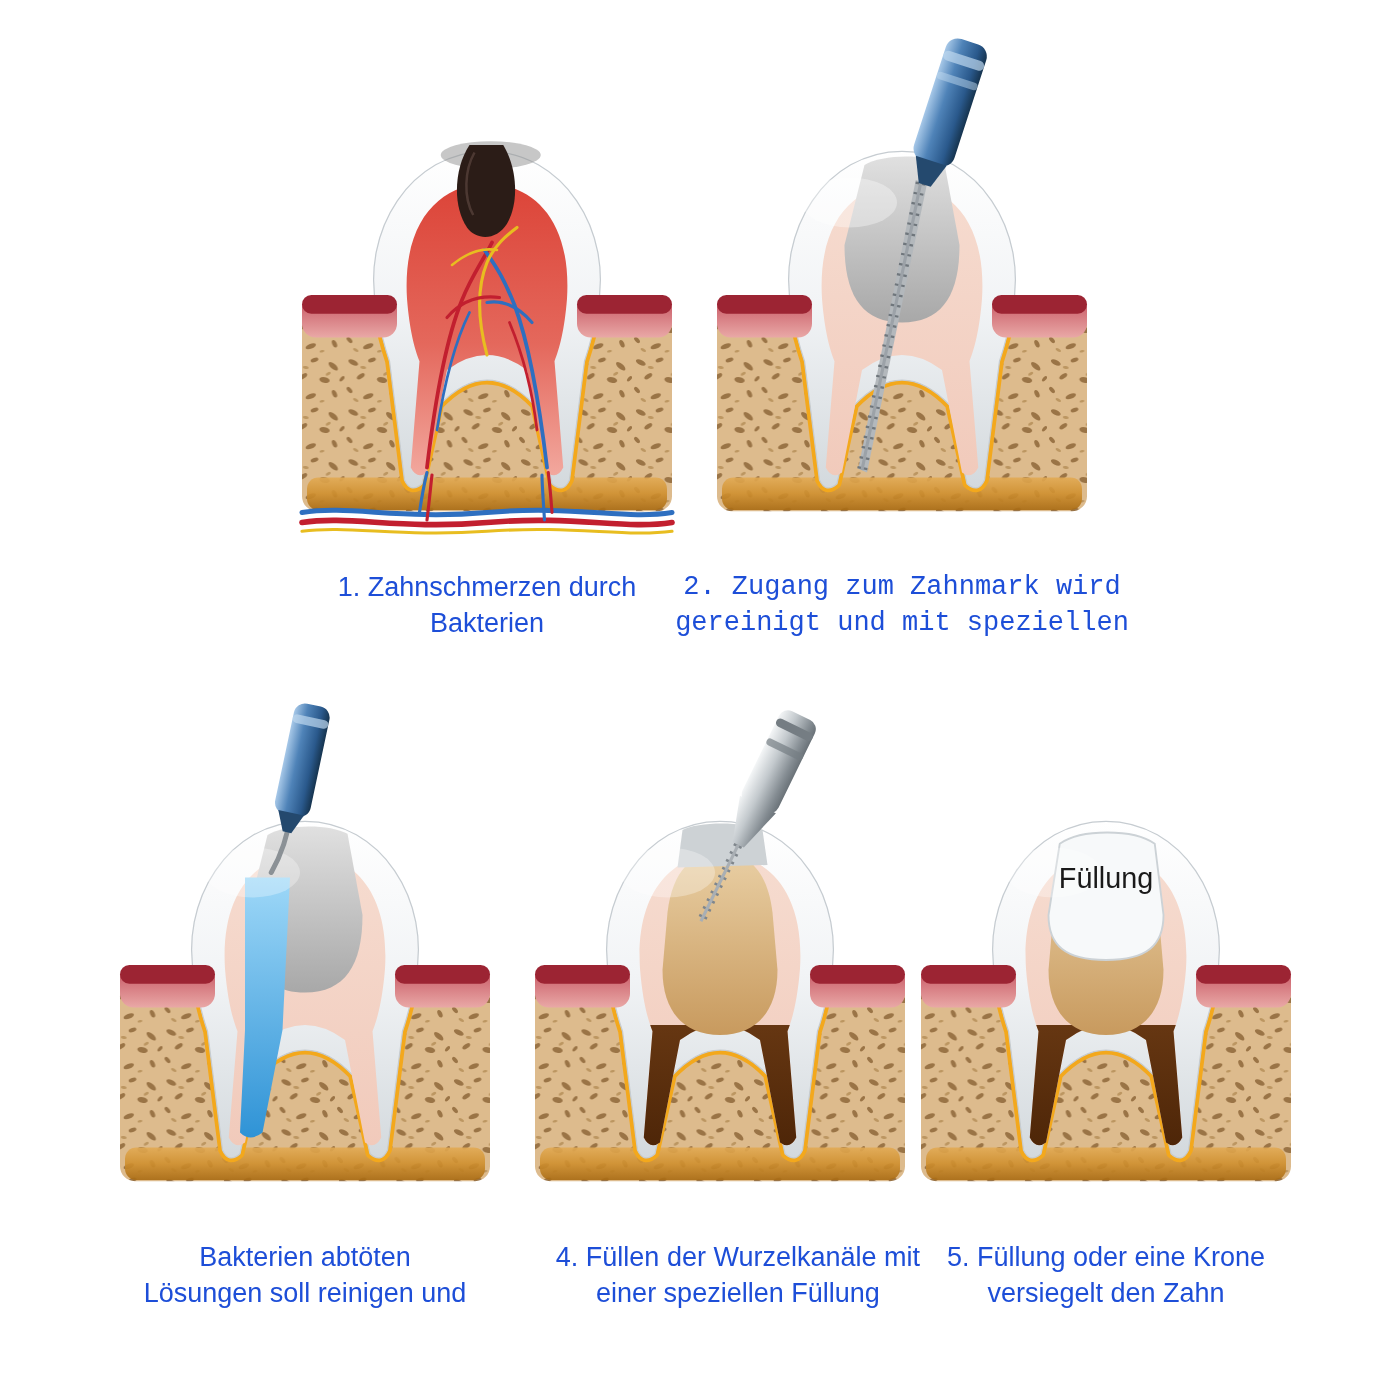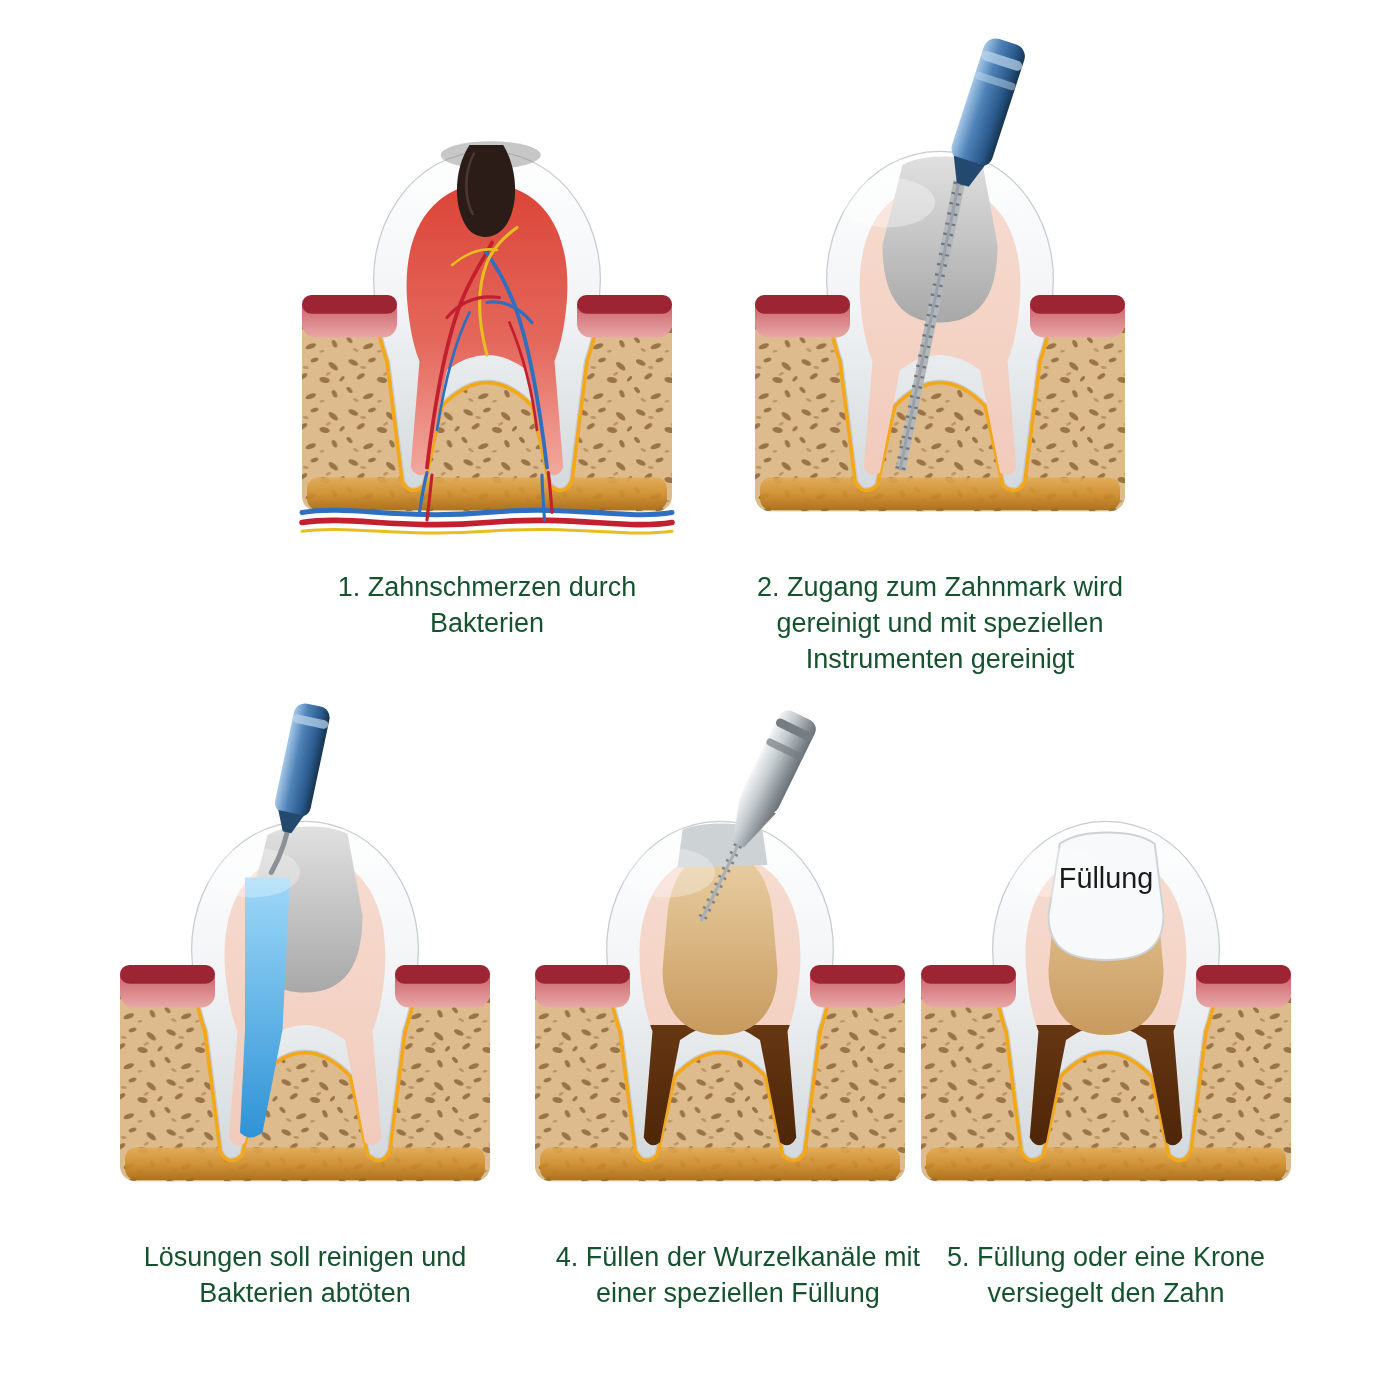--- a/index.html
+++ b/index.html
@@ -2,21 +2,21 @@
 <html><head>
 <meta charset="utf-8">
 <style>
   html,body{margin:0;padding:0;background:#ffffff;}
   #canvas{
     position:relative;width:1378px;height:1378px;background:#ffffff;overflow:hidden;
     font-family:"Liberation Sans", sans-serif;
   }
   .panel{position:absolute;width:460px;display:flex;flex-direction:column;align-items:center;}
   .tooth-svg{width:400px;height:525px;display:block;}
-  .caption{margin-top:14px;text-align:center;color:#14532d;font-size:27px;line-height:36px;font-weight:400;}
+  .caption{margin-top:14px;text-align:center;color:#1d4ed8;font-size:27px;line-height:36px;font-weight:400;}
   .caption div{white-space:nowrap;}
   .filling-label{font-family:"Liberation Sans", sans-serif;font-size:23px;fill:#1a1a1a;}
   #defs-holder{position:absolute;width:0;height:0;overflow:hidden;}
 </style>
 </head>
 <body>
 
 <div id="canvas">
 
   <div id="defs-holder">
@@ -159,21 +159,21 @@
         <path d="M212,366 C211,352 210,342 209,334" stroke="#c21f2f" stroke-width="2.5"></path>
         <path d="M206,372 C205,356 204,344 204,336" stroke="#2e6fc0" stroke-width="2.5"></path>
       </g>
     </svg>
     <div class="caption">
       <div>1. Zahnschmerzen durch</div>
       <div>Bakterien</div>
     </div>
   </div>
 
-  <div class="panel" style="left:710px;top:30px;">
+  <div class="panel" style="left:672px;top:30px;font-family:Liberation Mono, monospace;">
     <svg class="tooth-svg" viewBox="0 -20 320 420">
       <g>
           <use href="#boneBack"></use>
         </g>
       <g>
           <use href="#toothShape" fill="url(#enamelG)" stroke="#c6ccd1" stroke-width="1"></use>
         </g>
       <g>
           <use href="#dentinShape" fill="url(#dentinG)"></use>
         </g>
@@ -192,21 +192,20 @@
           <path d="M167,84 L193,84 L186,104 L176,104 Z" fill="#24496e"></path>
         </g>
       </g>
       <g>
           <use href="#gumFront"></use>
         </g>
     </svg>
     <div class="caption">
       <div>2. Zugang zum Zahnmark wird</div>
       <div>gereinigt und mit speziellen</div>
-      <div>Instrumenten gereinigt</div>
     </div>
   </div>
 
   <div class="panel" style="left:75px;top:700px;">
     <svg class="tooth-svg" viewBox="0 -20 320 420">
       <g>
           <use href="#boneBack"></use>
         </g>
       <g>
           <use href="#toothShape" fill="url(#enamelG)" stroke="#c6ccd1" stroke-width="1"></use>
@@ -227,22 +226,22 @@
           <rect x="134" y="-18" width="29" height="90" rx="9" fill="url(#blueHandleG)"></rect>
           <rect x="134" y="-8" width="29" height="7" rx="3.5" fill="#bdd7ee" opacity="0.7"></rect>
           <path d="M138,70 L159,70 L152,86 L145,86 Z" fill="#24496e"></path>
         </g>
       </g>
       <g>
           <use href="#gumFront"></use>
         </g>
     </svg>
     <div class="caption">
+      <div>Bakterien abtöten</div>
       <div>Lösungen soll  reinigen und</div>
-      <div>Bakterien abtöten</div>
     </div>
   </div>
 
   <div class="panel" style="left:460px;top:700px;align-items:flex-end;">
     <svg class="tooth-svg" viewBox="0 -20 320 420">
       <g>
           <use href="#boneBack"></use>
         </g>
       <g>
           <use href="#toothShape" fill="url(#enamelG)" stroke="#c6ccd1" stroke-width="1"></use>

